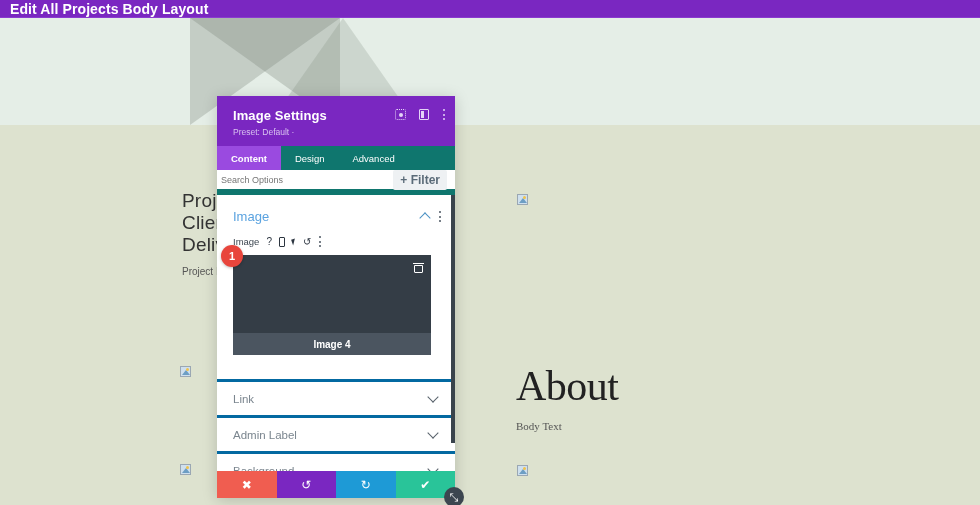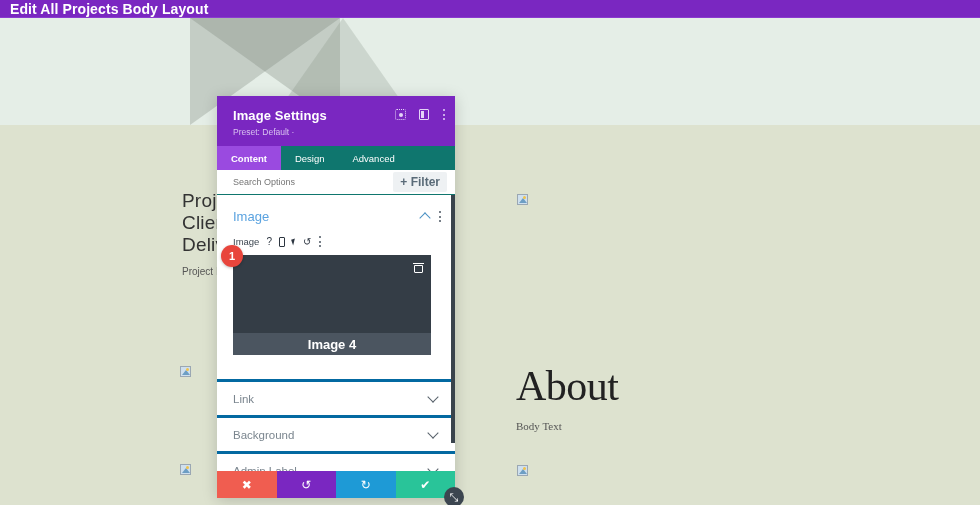--- a/index.html
+++ b/index.html
@@ -135,21 +135,21 @@
   .tabs { background:#0f766e; display:flex; height:24px; }
   .tab {
     font-size:9.5px; color:#ffffff; display:flex; align-items:center;
     padding:0 14px; cursor:pointer; height:24px;
   }
   .tab.active { background:#9a4ae0; font-weight:bold; }
 
   
   .search-row {
     height:25px; display:flex; align-items:center; justify-content:space-between;
-    padding:0 8px 0 16px; border-bottom:1px solid #0f766e; background:#fff;
+    padding:0 8px 0 4px; border-bottom:6px solid #0f766e; background:#fff;
   }
   .search-input {
     border:none; outline:none; font-size:9px; color:#9aa4ab;
     font-family:"Liberation Sans", sans-serif; background:transparent; width:150px;
   }
   .filter-btn {
     background:#eef1f3; color:#5a6b78; font-size:12px; font-weight:bold;
     padding:3px 7px; border-radius:2px; cursor:pointer; white-space:nowrap;
   }
 
@@ -204,21 +204,21 @@
   .img-trash:before{
     content:""; position:absolute; left:0; top:2px; right:0; bottom:0;
     border:1.2px solid #ffffff; border-radius:0 0 1px 1px;
   }
   .img-trash:after{
     content:""; position:absolute; left:-1px; top:0; width:11px; height:1.4px;
     background:#ffffff;
   }
   .img-caption {
     position:absolute; left:0; right:0; bottom:0; height:22px;
-    background:#4b5560; color:#ffffff; font-size:13px; font-weight:bold;
+    background:#4b5560; color:#ffffff; font-size:10px; font-weight:bold;
     display:flex; align-items:center; justify-content:center;
   }
   .badge {
     position:absolute; left:-12px; top:-10px;
     width:22px; height:22px; border-radius:50%;
     background:#e8453c; color:#ffffff; font-size:11px; font-weight:bold;
     display:flex; align-items:center; justify-content:center;
     box-shadow:0 1px 3px rgba(0,0,0,.25); z-index:5;
   }
 
@@ -344,25 +344,25 @@
           <div class="img-trash"></div>
           <div class="img-caption">Image 4</div>
         </div>
       </div>
 
       <div class="acc-row acc-first">
         <span>Link</span>
         <span class="chev-down"></span>
       </div>
       <div class="acc-row">
+        <span>Admin Label</span>
+        <span class="chev-down"></span>
+      </div>
+      <div class="acc-row">
         <span>Background</span>
-        <span class="chev-down"></span>
-      </div>
-      <div class="acc-row">
-        <span>Admin Label</span>
         <span class="chev-down"></span>
       </div>
 
       <div class="scroll-track">
         <div class="scroll-thumb"></div>
       </div>
     </div>
 
     <div class="action-bar">
       <div class="act act-cancel">✖</div>

